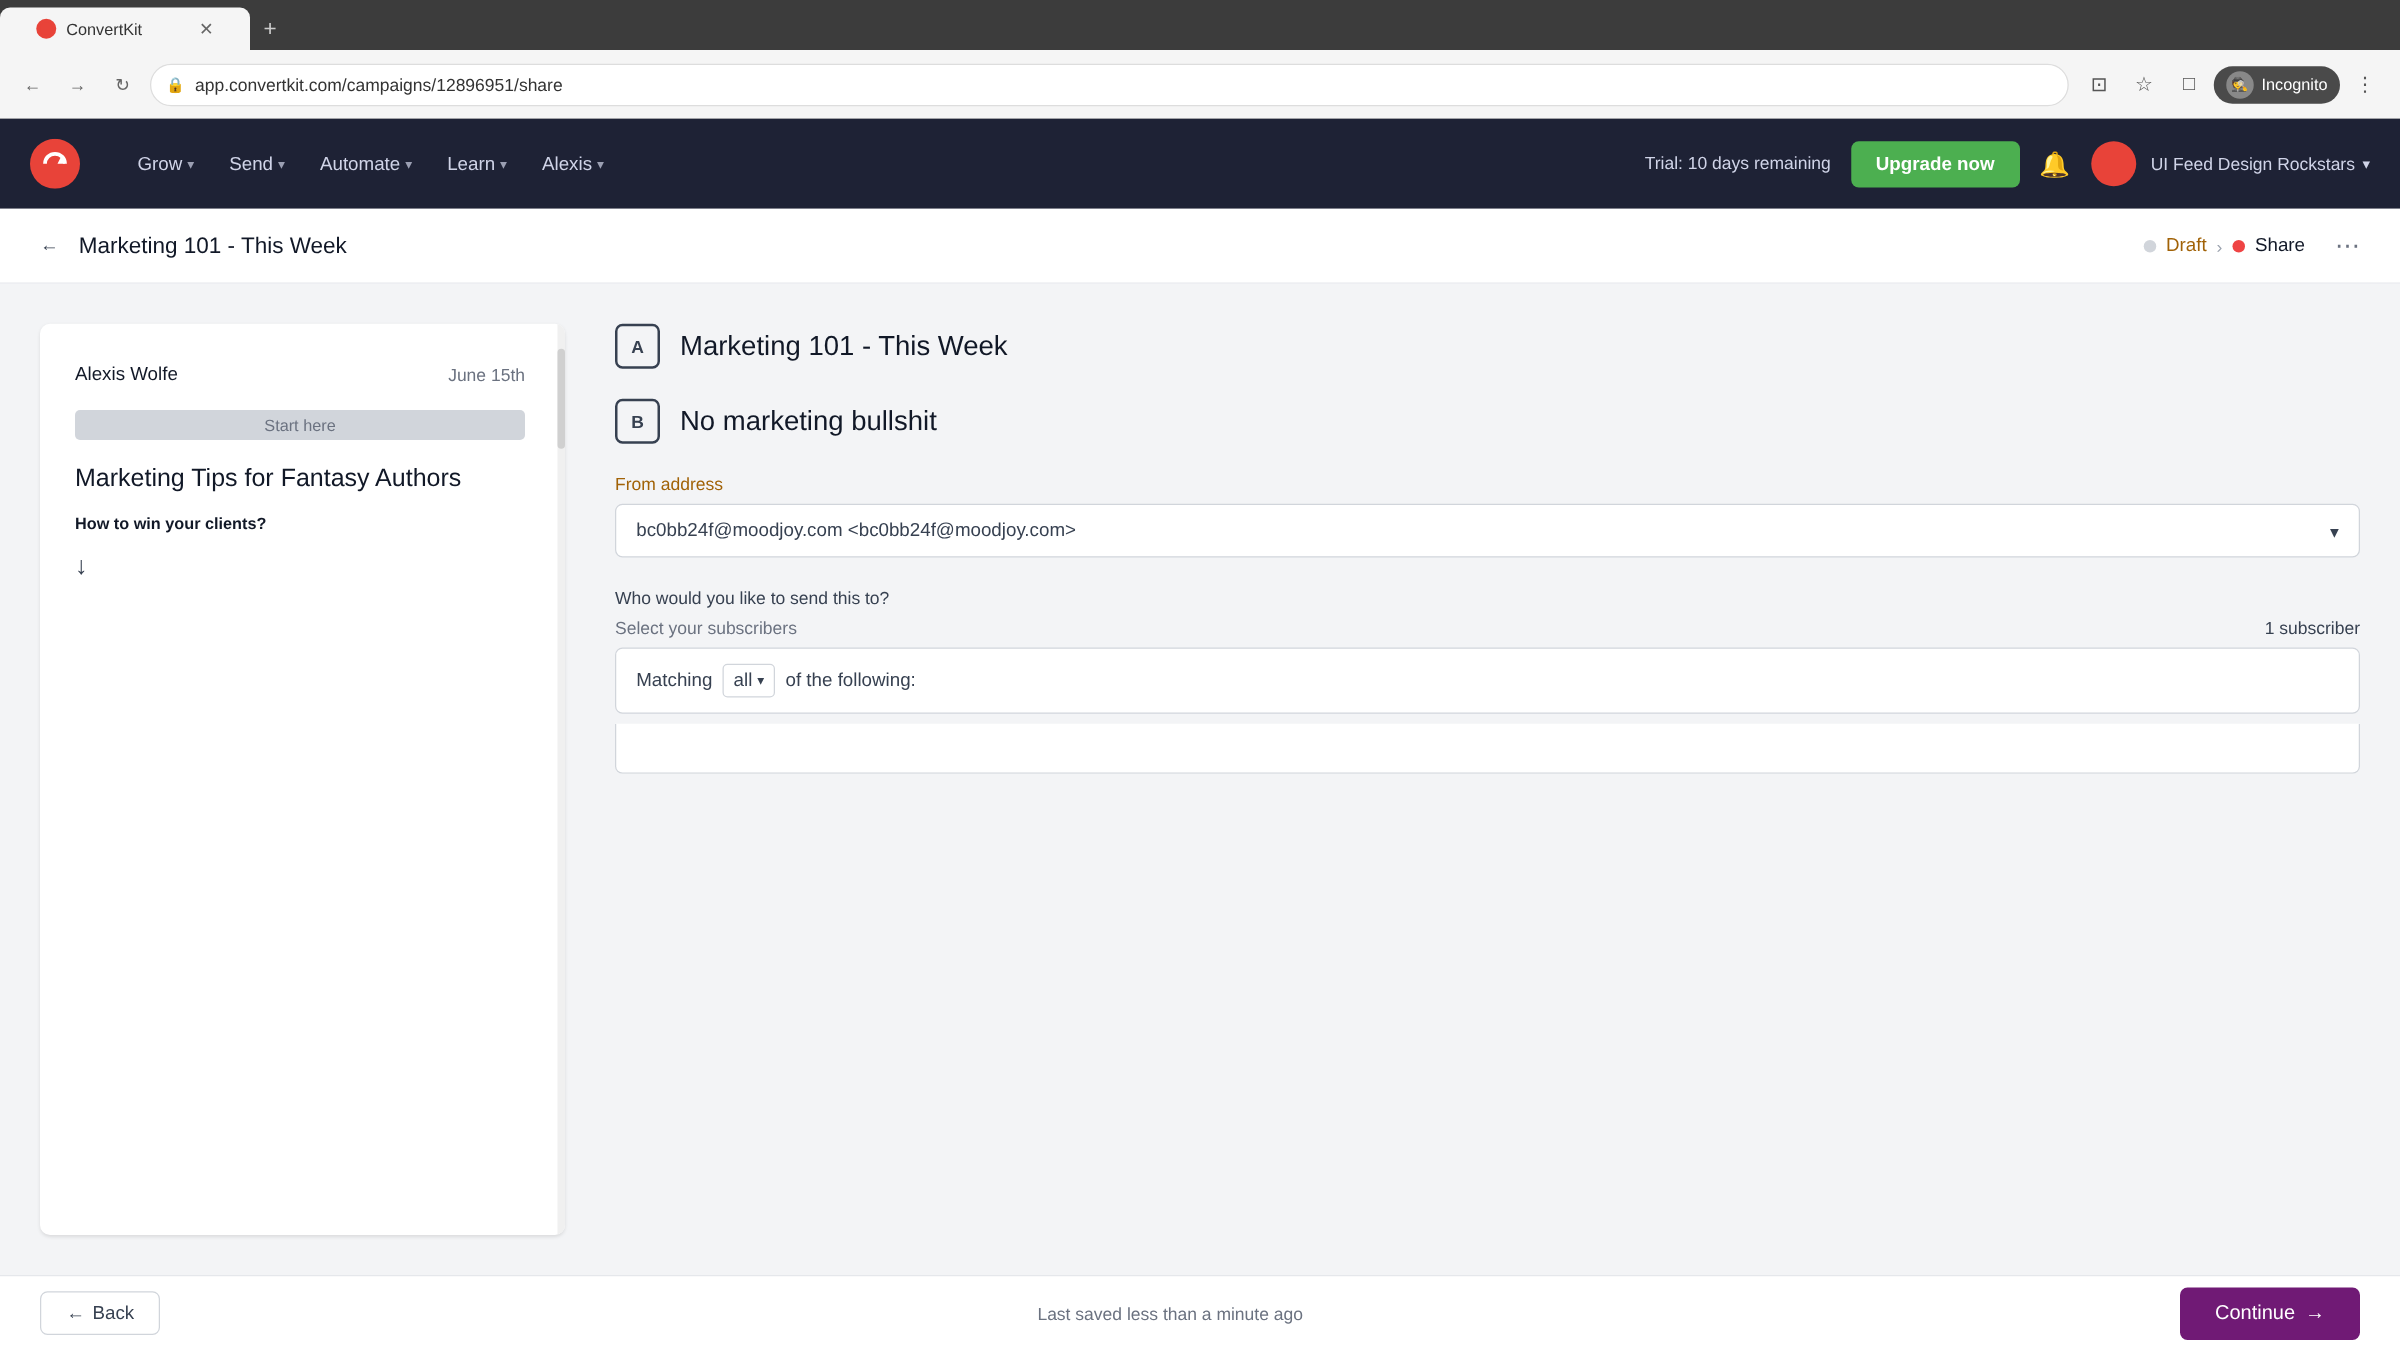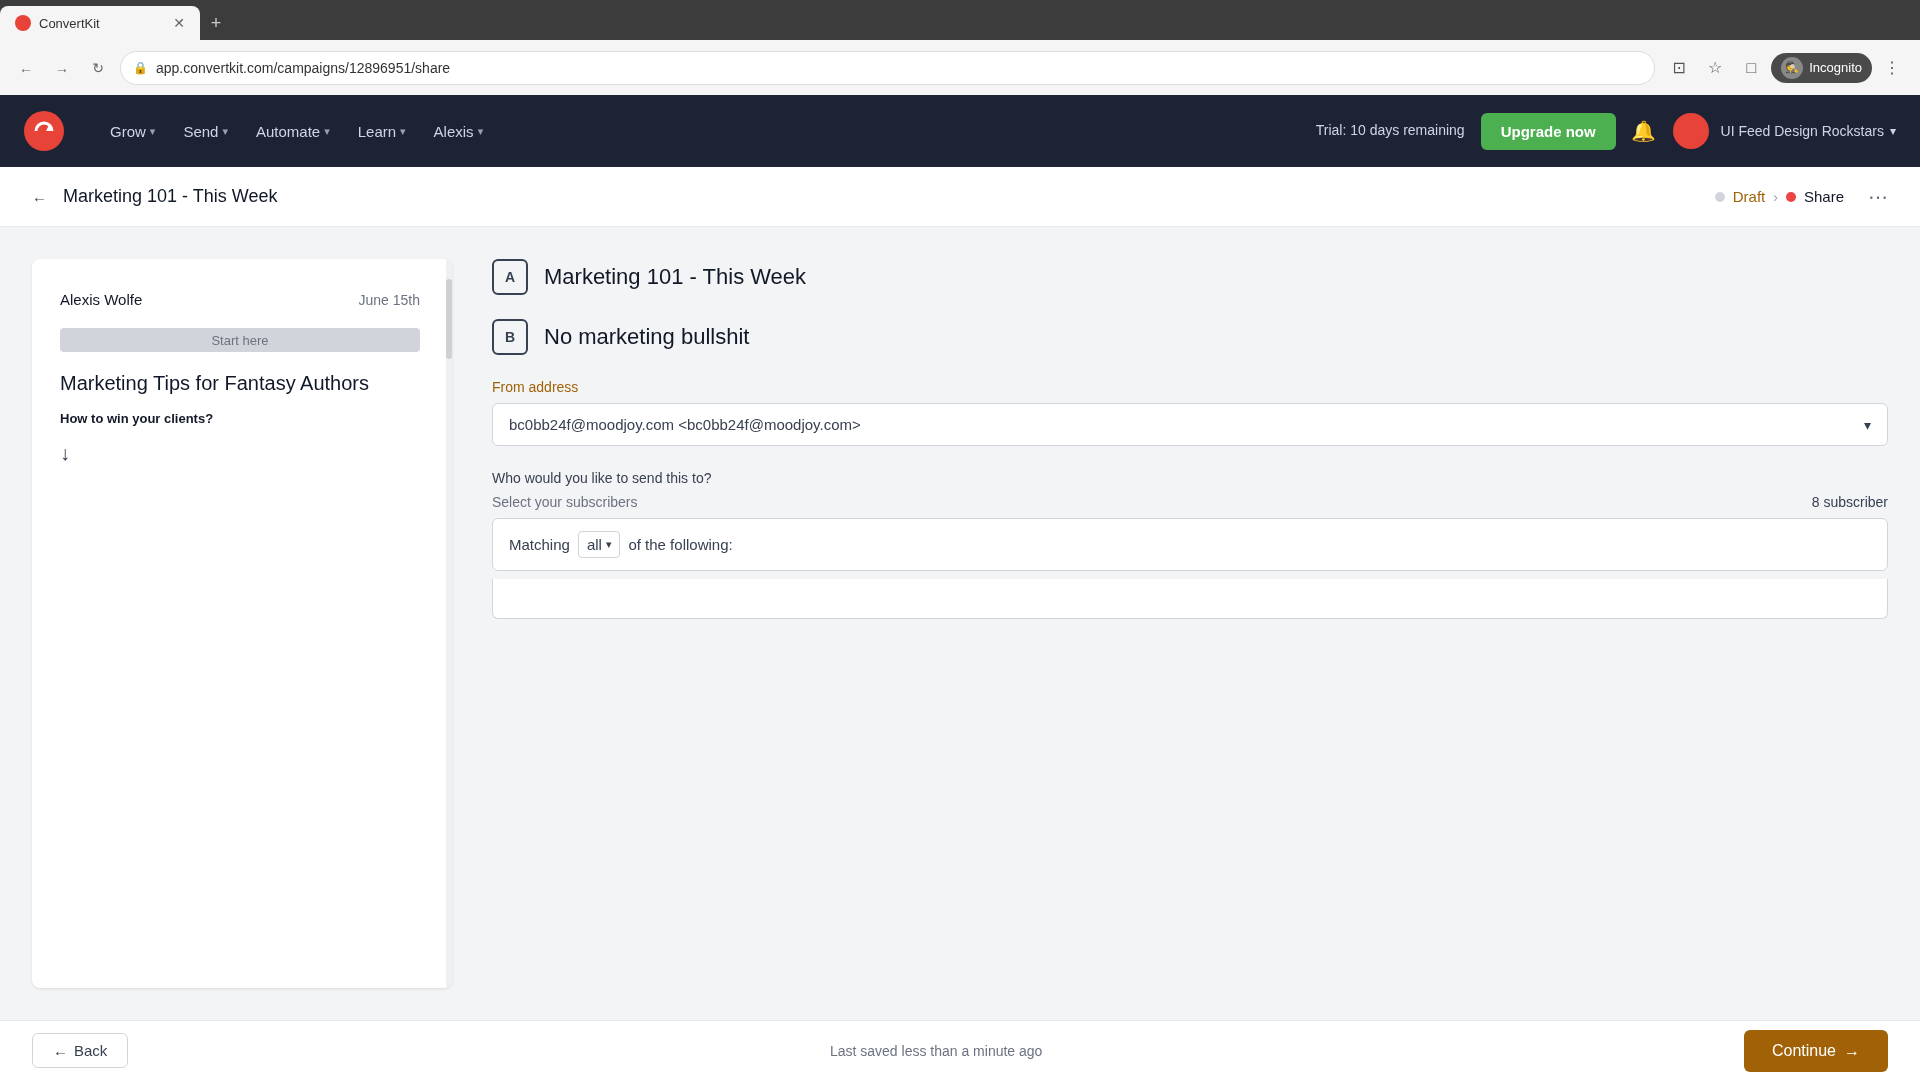--- a/index.html
+++ b/index.html
@@ -15,21 +15,21 @@
       height: 40px;
       display: flex;
       align-items: flex-end;
       padding-left: 0;
     }
     .browser-tab {
       background: #f5f5f5;
       height: 34px;
       display: flex;
       align-items: center;
-      padding: 0 15px;
+      padding: 0 29px;
       border-radius: 8px 8px 0 0;
       gap: 8px;
       min-width: 200px;
     }
     .browser-tab-icon {
       width: 16px;
       height: 16px;
       background: #e84339;
       border-radius: 50%;
       display: flex; align-items: center; justify-content: center;
@@ -481,21 +481,21 @@
       background: white;
     }
     .save-text {
       font-size: 14px;
       color: #6b7280;
     }
     .continue-btn {
       display: flex;
       align-items: center;
       gap: 8px;
-      background: #a16207;
+      background: #701a75;
       color: white;
       border: none;
       border-radius: 6px;
       padding: 12px 28px;
       font-size: 16px;
       font-weight: 500;
       cursor: pointer;
     }
   </style>
 </head>
@@ -636,21 +636,21 @@
         <span class="from-address-chevron">▾</span>
       </div>
     </div>
 
     <div class="subscribers-section">
       <div class="subscribers-header">
         <span class="subscribers-label">Who would you like to send this to?</span>
       </div>
       <div class="subscribers-header">
         <span class="subscribers-subtext">Select your subscribers</span>
-        <span class="subscribers-count">8 subscriber</span>
+        <span class="subscribers-count">1 subscriber</span>
       </div>
       <div class="matching-row">
         <span>Matching</span>
         <div class="matching-select">
           <span>all</span>
           <span class="matching-select-chevron">▾</span>
         </div>
         <span>of the following:</span>
       </div>
       <div class="matching-bottom"></div>

